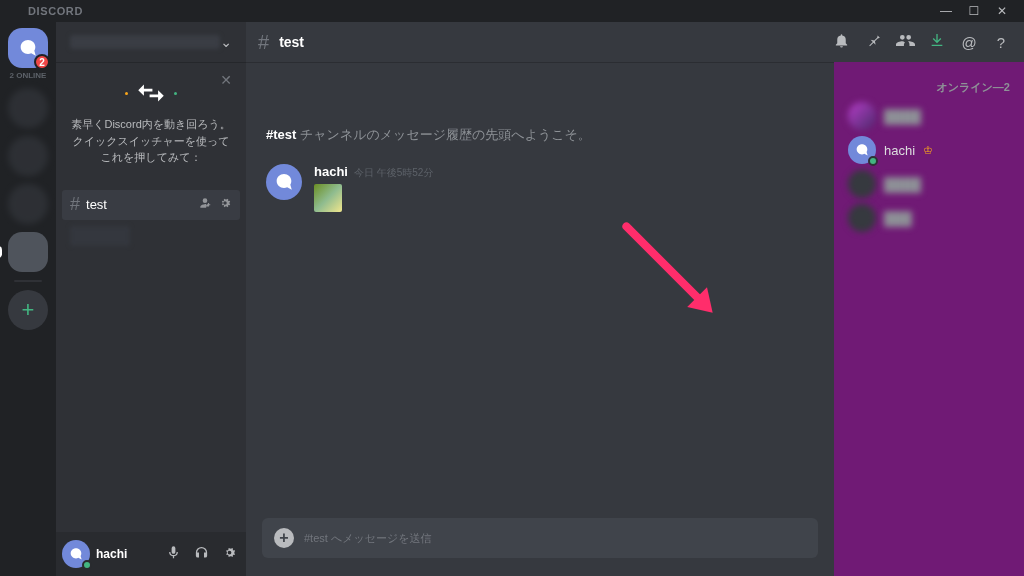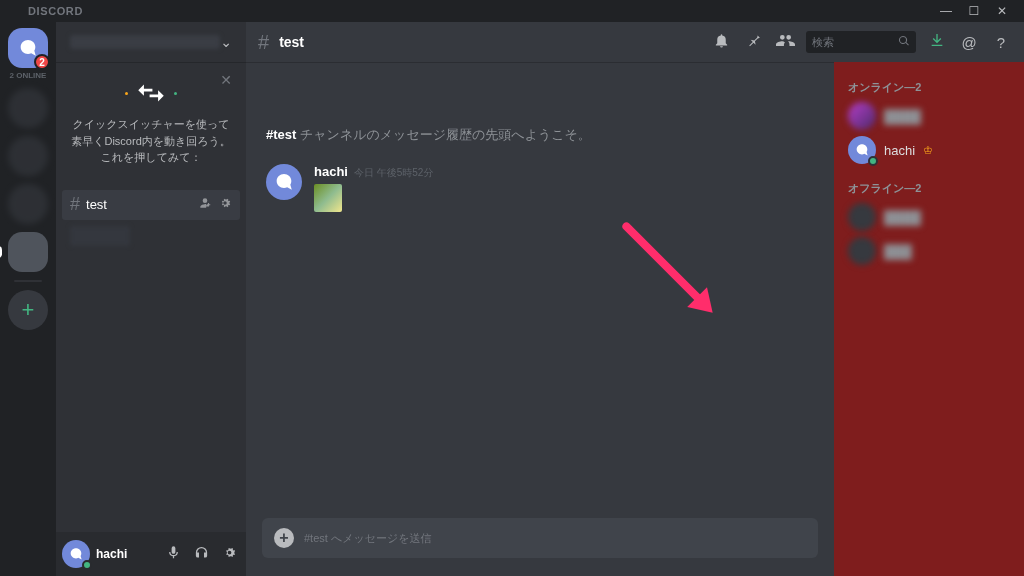--- a/index.html
+++ b/index.html
@@ -84,21 +84,21 @@
 
 .arrow { position: absolute; left: 360px; top: 200px; transform: rotate(225deg); }
 .arrow .shaft { width: 120px; height: 8px; background: #ff2d6b; border-radius: 4px; }
 .arrow .head { position: absolute; left: -6px; top: -10px; width: 0; height: 0; border-right: 22px solid #ff2d6b; border-top: 14px solid transparent; border-bottom: 14px solid transparent; }
 
 .composer { margin: 0 16px 18px; height: 40px; background: #40444b; border-radius: 6px; display: flex; align-items: center; padding: 0 12px; gap: 10px; }
 .composer .plus { width: 20px; height: 20px; border-radius: 50%; background: #b9bbbe; color: #40444b; display: flex; align-items: center; justify-content: center; font-size: 16px; font-weight: 700; }
 .composer .ph { color: #72767d; font-size: 11px; }
 
 
-.members { width: 190px; background: #7f1d1d; padding: 14px 8px; font-size: 12px; }
+.members { width: 190px; background: #701a75; padding: 14px 8px; font-size: 12px; text-align: right; }
 .members .grp { color: #8e9297; font-weight: 600; font-size: 11px; padding: 4px 6px; }
 .members .m { display: flex; align-items: center; gap: 8px; padding: 3px 6px; border-radius: 3px; }
 .members .m .av { position: relative; width: 28px; height: 28px; border-radius: 50%; background: #36393f; }
 .members .m .av.bl { filter: blur(3px); background: linear-gradient(135deg,#b73ec9,#4a2b6b); }
 .members .m .av.d { background: #7289da; display: flex; align-items: center; justify-content: center; }
 .members .m .av.d svg { width: 16px; height: 16px; fill: #fff; }
 .members .m .av .pres { position: absolute; right: -2px; bottom: -2px; width: 10px; height: 10px; border-radius: 50%; background: #43b581; border: 2px solid #2f3136; }
 .members .m .nm { color: #dcddde; font-size: 13px; font-weight: 500; }
 .members .m .nm.bl { filter: blur(3px); color: #8e9297; }
 .members .crown { color: #faa61a; font-size: 11px; }
@@ -143,22 +143,22 @@
       <div class="art">
         <span class="dot"></span>
         <span class="arrows">
             <svg viewBox="0 0 24 24">
               <path d="M7 6l-4 4 4 4v-3h6V9H7V6zm10 12l4-4-4-4v3h-6v2h6v3z"></path>
             </svg>
           </span>
         <span class="dot g"></span>
       </div>
       <div class="txt">
+        <div>素早くDiscord内を動き回ろう。</div>
         <div>クイックスイッチャーを使って</div>
-        <div>素早くDiscord内を動き回ろう。</div>
         <div>これを押してみて：</div>
       </div>
     </div>
 
     <div class="ch-list">
       <div class="ch-item active">
         <span class="hash">#</span>
         <span>test</span>
         <span class="grow"></span>
         <span class="mini">
@@ -214,28 +214,20 @@
       <span class="tool">
         <svg width="17" height="17" viewBox="0 0 24 24" fill="currentColor">
             <path d="M16 3l5 5-3 1-4 4 1 5-3-3-5 5-1-1 5-5-3-3 5 1 4-4 1-3-2-2z"></path>
           </svg>
       </span>
       <span class="tool">
         <svg width="19" height="19" viewBox="0 0 24 24" fill="currentColor">
             <path d="M16 11a3 3 0 100-6 3 3 0 000 6zM8 11a3 3 0 100-6 3 3 0 000 6zm0 2c-2.7 0-8 1.3-8 4v2h10v-2c0-1 .5-1.9 1.3-2.6C10.3 13.5 9 13 8 13zm8 0c-.3 0-.7 0-1 .1 1.2.9 2 2 2 3.9v2h7v-2c0-2.7-5.3-4-8-4z"></path>
           </svg>
       </span>
-      <div class="search">
-        <span class="sg">検索</span>
-        <span>
-          <svg width="12" height="12" viewBox="0 0 24 24" fill="currentColor">
-              <path d="M10 2a8 8 0 105.3 14l5 5 1.4-1.4-5-5A8 8 0 0010 2zm0 2a6 6 0 110 12 6 6 0 010-12z"></path>
-            </svg>
-        </span>
-      </div>
       <span class="tool dl">
         <svg width="16" height="16" viewBox="0 0 24 24" fill="currentColor">
             <path d="M11 3v10l-4-4-1.4 1.4L12 16.8l6.4-6.4L17 9l-4 4V3h-2zM4 19h16v2H4v-2z"></path>
           </svg>
       </span>
       <span class="tool">@</span>
       <span class="tool">?</span>
     </div>
 
     <div class="chat-body">
@@ -280,21 +272,20 @@
         <div class="m">
           <div class="av d">
             <svg viewBox="0 0 24 24">
                 <path d="M20 11c0 1.5-.4 2.9-1.1 4.1l1.6 5.3-5-2.6c-1.1.5-2.3.8-3.5.8-4.4 0-8-3.4-8-7.6S7.6 3.4 12 3.4 20 6.8 20 11z"></path>
               </svg>
             <span class="pres"></span>
           </div>
           <span class="nm">hachi</span>
           <span class="crown">♔</span>
         </div>
-        <div class="grp" style="margin-top:10px">オフライン—2</div>
         <div class="m">
           <div class="av" style="filter:blur(3px)"></div>
           <span class="nm bl">████</span>
         </div>
         <div class="m">
           <div class="av" style="filter:blur(3px)"></div>
           <span class="nm bl">███</span>
         </div>
       </div>
     </div>

